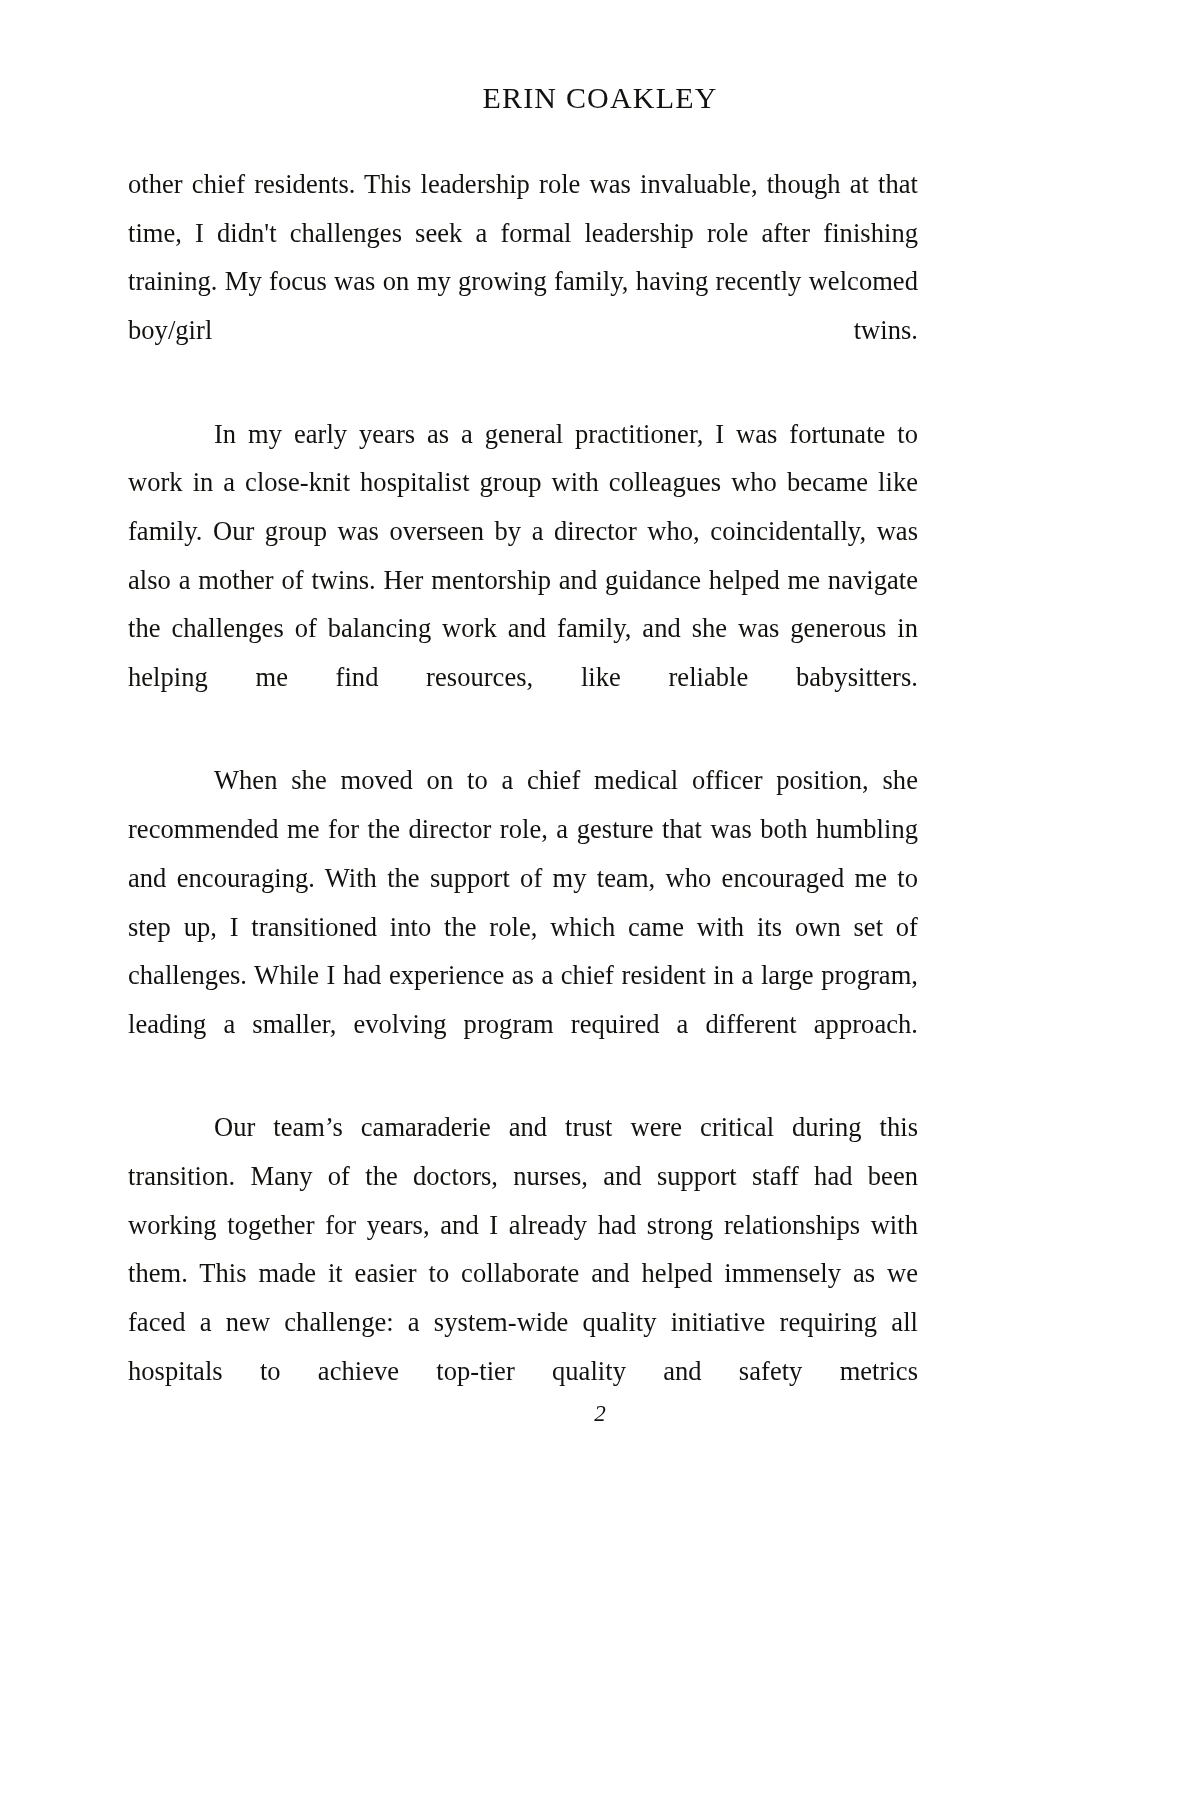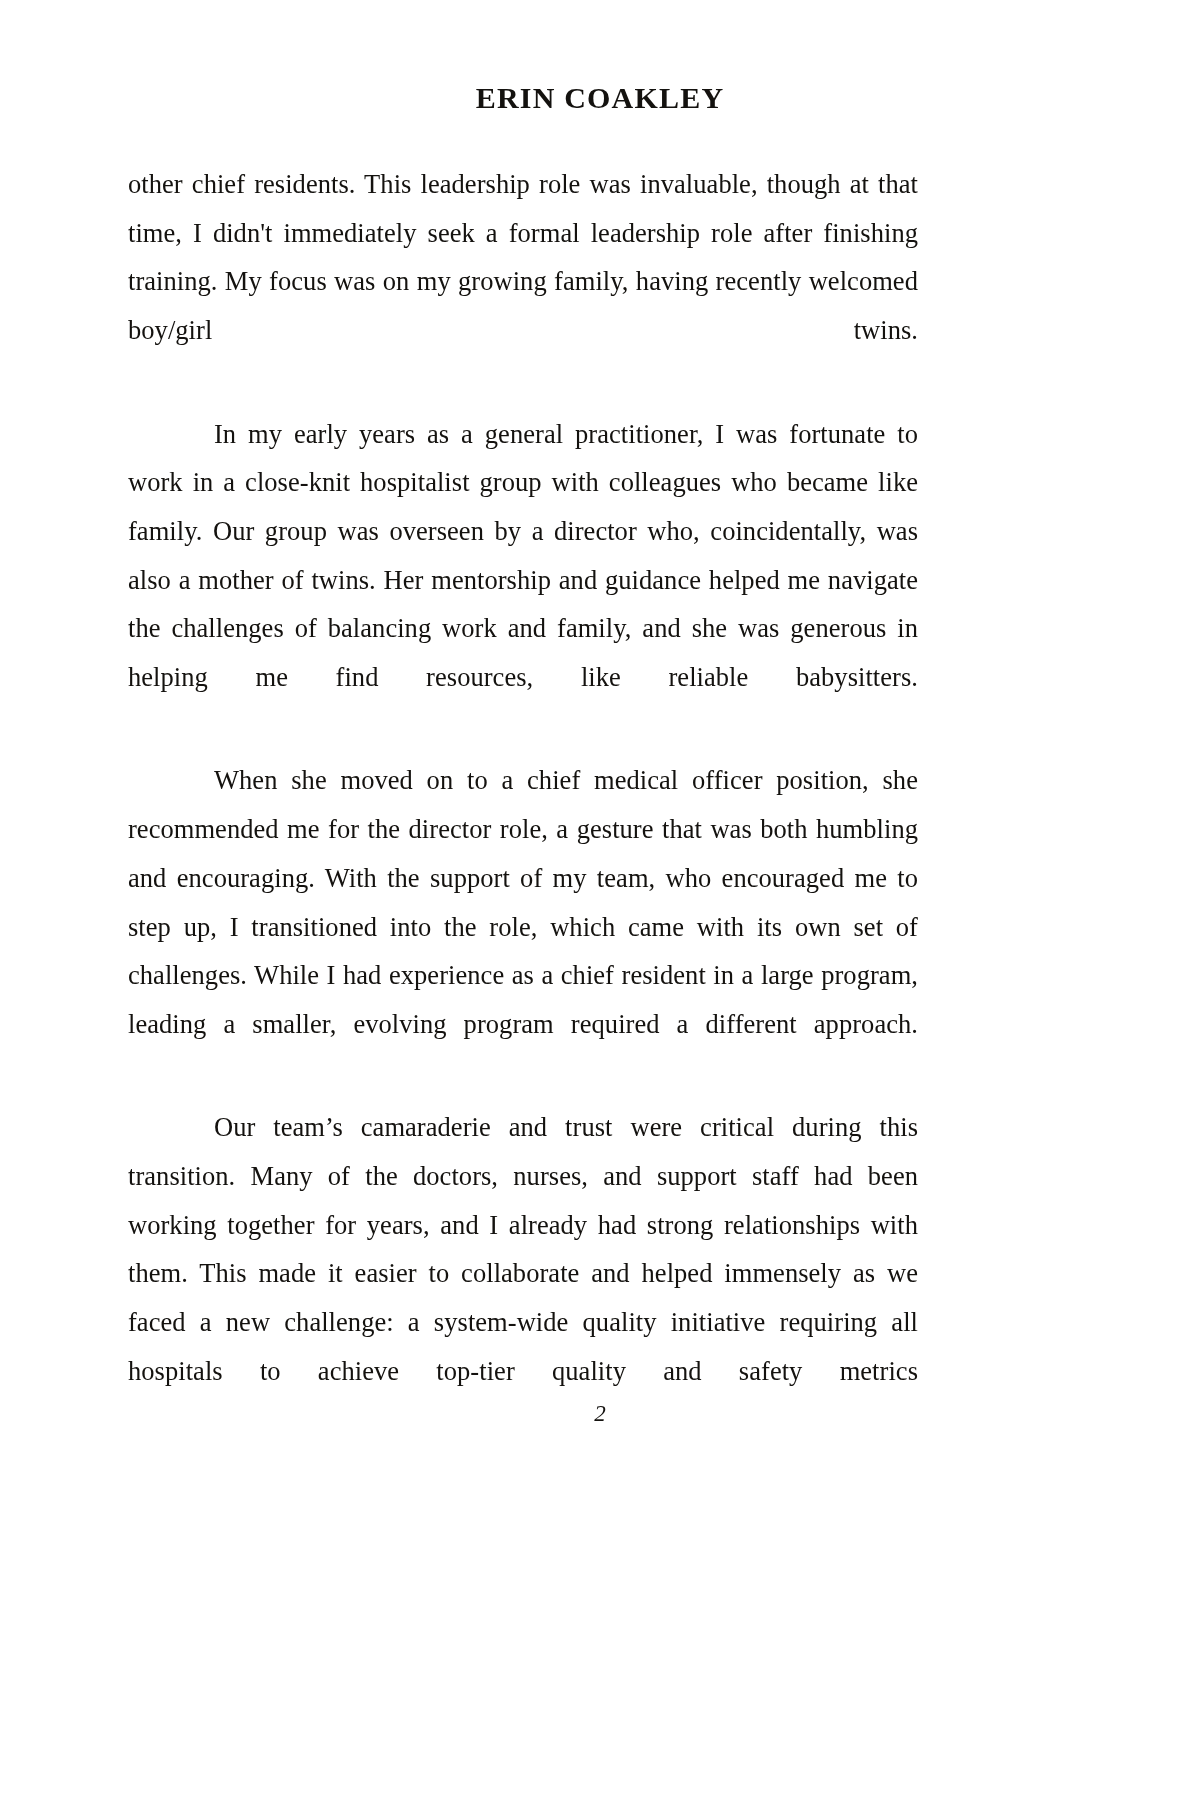--- a/index.html
+++ b/index.html
@@ -30,21 +30,21 @@
     position: absolute;
     top: 83px;
     left: 0;
     width: 1200px;
     text-align: center;
     font-family: "Liberation Serif", "DejaVu Serif", serif;
     font-size: 30px;
     letter-spacing: 1.2px;
     color: #14120f;
     line-height: 1;
-    font-weight: 700;
+    font-weight: 400;
   }
 
   
   .textblock {
     position: absolute;
     top: 160px;
     left: 128px;
     width: 790px;
   }
 
@@ -88,21 +88,21 @@
 </style>
 </head>
 <body>
 
 <div class="page">
 
   <div class="running-head">ERIN COAKLEY</div>
 
   <div class="textblock">
 
-    <p class="para">other chief residents. This leadership role was invaluable, though at that time, I didn't immediately seek a formal leadership role after finishing training. My focus was on my growing family, having recently welcomed boy/girl twins.</p>
+    <p class="para">other chief residents. This leadership role was invaluable, though at that time, I didn't challenges seek a formal leadership role after finishing training. My focus was on my growing family, having recently welcomed boy/girl twins.</p>
 
     <p class="para indent">In my early years as a general practitioner, I was fortunate to work in a close-knit hospitalist group with colleagues who became like family. Our group was overseen by a director who, coincidentally, was also a mother of twins. Her mentorship and guidance helped me navigate the challenges of balancing work and family, and she was generous in helping me find resources, like reliable babysitters.</p>
 
     <p class="para indent">When she moved on to a chief medical officer position, she recommended me for the director role, a gesture that was both humbling and encouraging. With the support of my team, who encouraged me to step up, I transitioned into the role, which came with its own set of challenges. While I had experience as a chief resident in a large program, leading a smaller, evolving program required a different approach.</p>
 
     <p class="para indent">Our team’s camaraderie and trust were critical during this transition. Many of the doctors, nurses, and support staff had been working together for years, and I already had strong relationships with them. This made it easier to collaborate and helped immensely as we faced a new challenge: a system-wide quality initiative requiring all hospitals to achieve top-tier quality and safety metrics</p>
 
   </div>
 
   <div class="folio">2</div>

